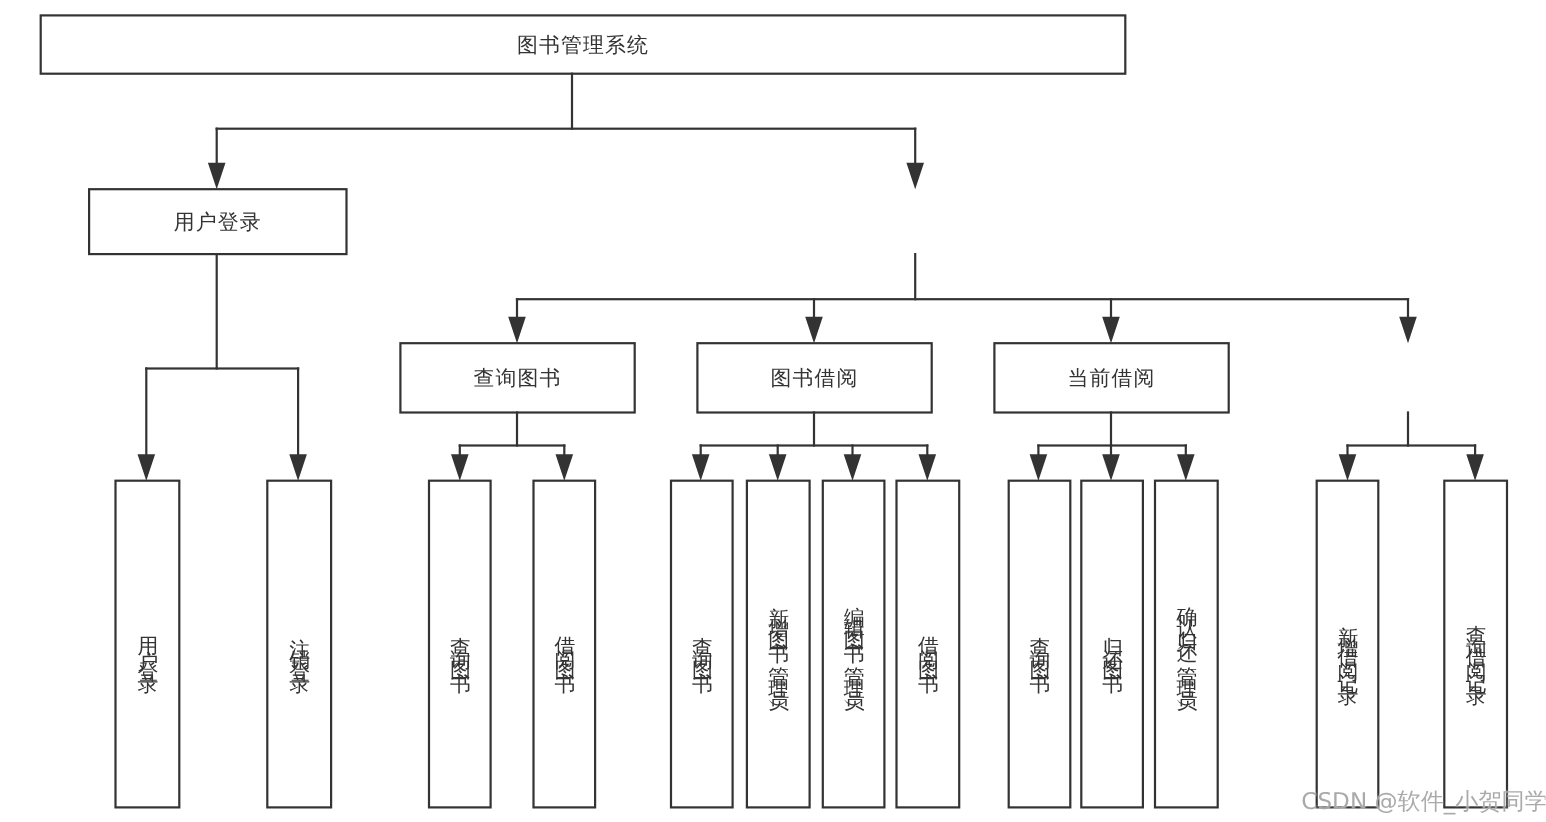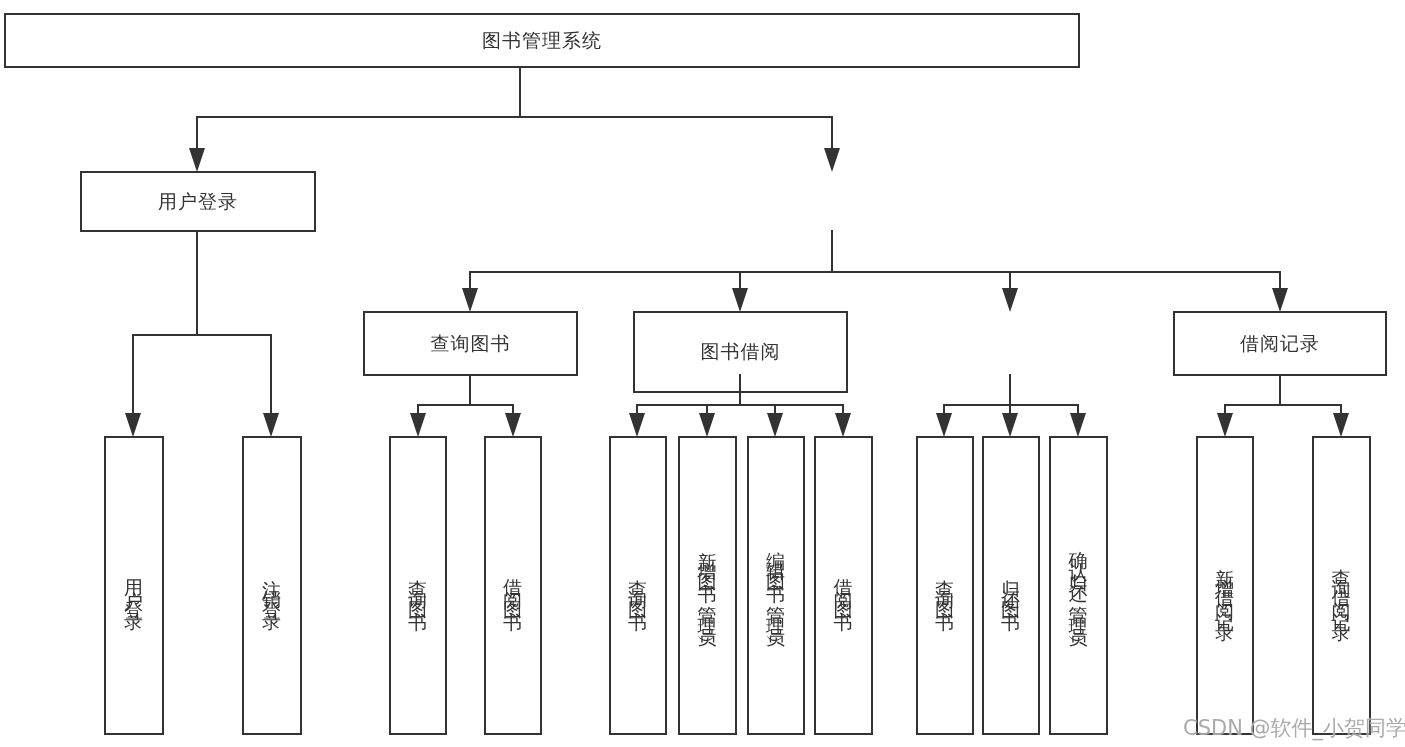--- a/index.html
+++ b/index.html
@@ -34,41 +34,41 @@
     font-size:21px; color:rgba(163,163,163,0.92);
     text-shadow:0 0 2px rgba(255,255,255,0.9);
     white-space:nowrap;
   }
 </style>
 </head>
 <body>
 
 <div class="canvas">
 
-  <div class="box hbox" style="left:4px;top:13px;width:1076px;height:55px">
+  <div class="box hbox" style="left:36px;top:13px;width:988px;height:55px">
     <span>图书管理系统</span>
   </div>
 
   <div class="box hbox" style="left:80px;top:171px;width:236px;height:61px">
     <span>用户登录</span>
   </div>
 
 
   <div class="box hbox" style="left:363px;top:311px;width:215px;height:65px">
     <span>查询图书</span>
   </div>
 
-  <div class="box hbox" style="left:633px;top:311px;width:215px;height:82px">
+  <div class="box hbox" style="left:633px;top:311px;width:215px;height:65px">
     <span>图书借阅</span>
   </div>
 
+  <div class="box hbox" style="left:903px;top:311px;width:215px;height:65px">
+    <span>当前借阅</span>
+  </div>
 
-  <div class="box hbox" style="left:1173px;top:311px;width:214px;height:65px">
-    <span>借阅记录</span>
-  </div>
 
   <div class="box leaf" style="left:104px;top:436px;width:60px;height:299px">
     <span class="vtext">用户登录</span>
   </div>
 
   <div class="box leaf" style="left:242px;top:436px;width:60px;height:299px">
     <span class="vtext">注销登录</span>
   </div>
 
   <div class="box leaf" style="left:389px;top:436px;width:58px;height:299px">

